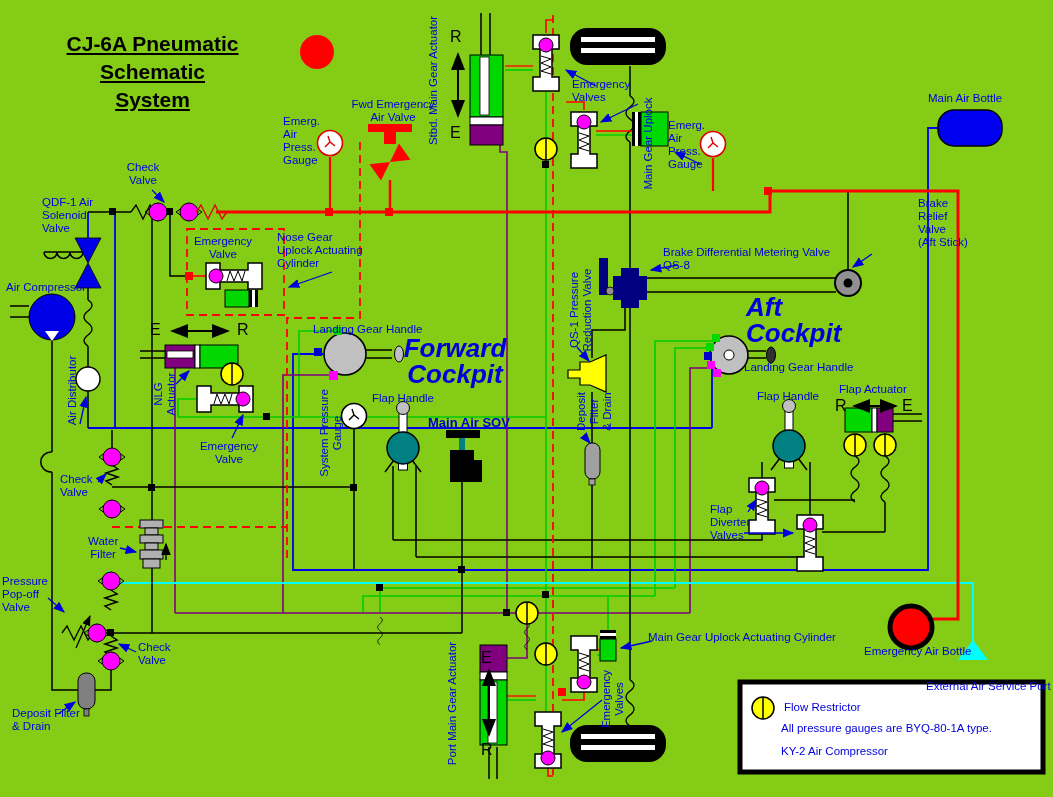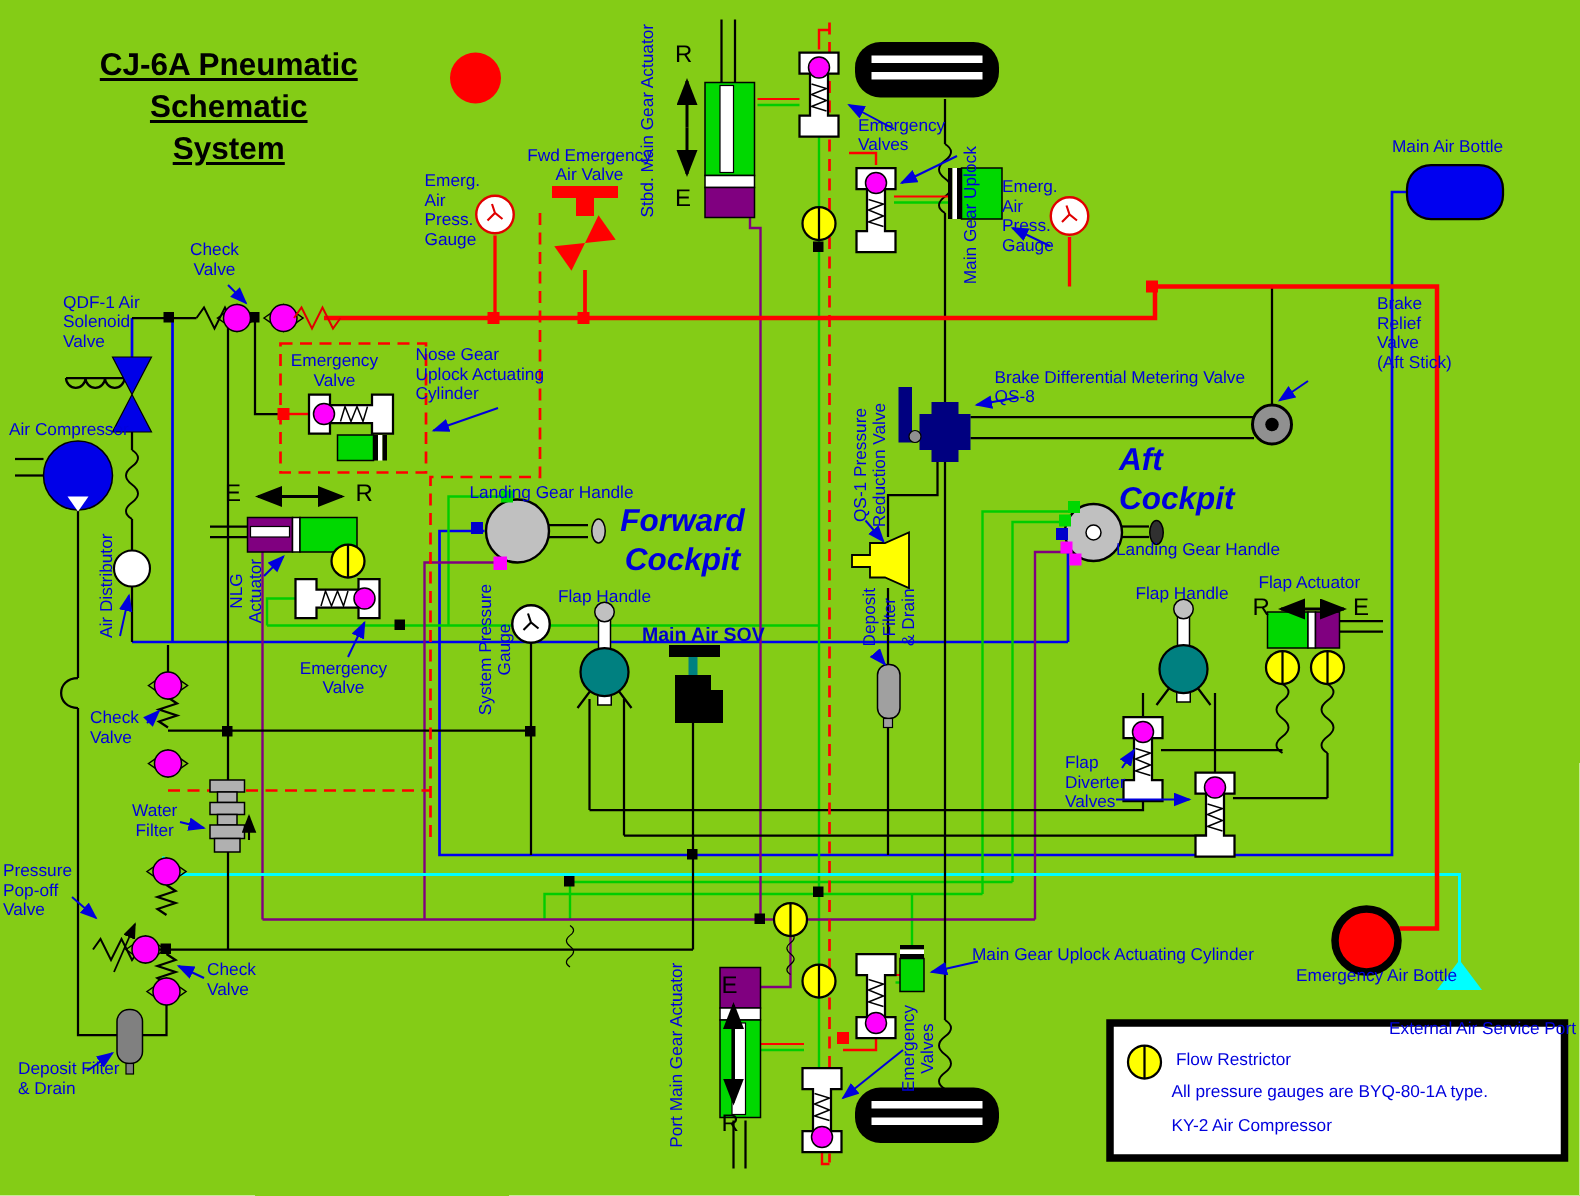--- a/index.html
+++ b/index.html
@@ -6,21 +6,21 @@
   #stage{position:relative;width:1053px;height:797px;background:#84cc16;overflow:hidden;
          font-family:"Liberation Sans",sans-serif;}
   #wires{position:absolute;left:0;top:0;}
   .lbl{position:absolute;color:#0000DD;font-size:11.5px;line-height:13px;
        white-space:pre-line;}
   .ctr{text-align:center;}
   .rot{transform:rotate(-90deg);text-align:center;}
   .title{position:absolute;left:40px;top:30px;width:225px;text-align:center;
          color:#000;font-size:21px;font-weight:bold;line-height:28px;}
   .title div{text-decoration:underline;}
-  .cockpit{position:absolute;color:#0000DD;font-size:21px;font-weight:bold;
+  .cockpit{position:absolute;color:#0000DD;font-size:26px;font-weight:bold;
            font-style:italic;line-height:26px;white-space:pre-line;}
   .letter{position:absolute;color:#000;font-size:16px;}
   .sov{position:absolute;color:#0000CC;font-size:13px;font-weight:bold;}
 </style>
 </head>
 <body>
 
 <div id="stage">
 
 <svg id="wires" width="1053" height="797" viewBox="0 0 1053 797">

